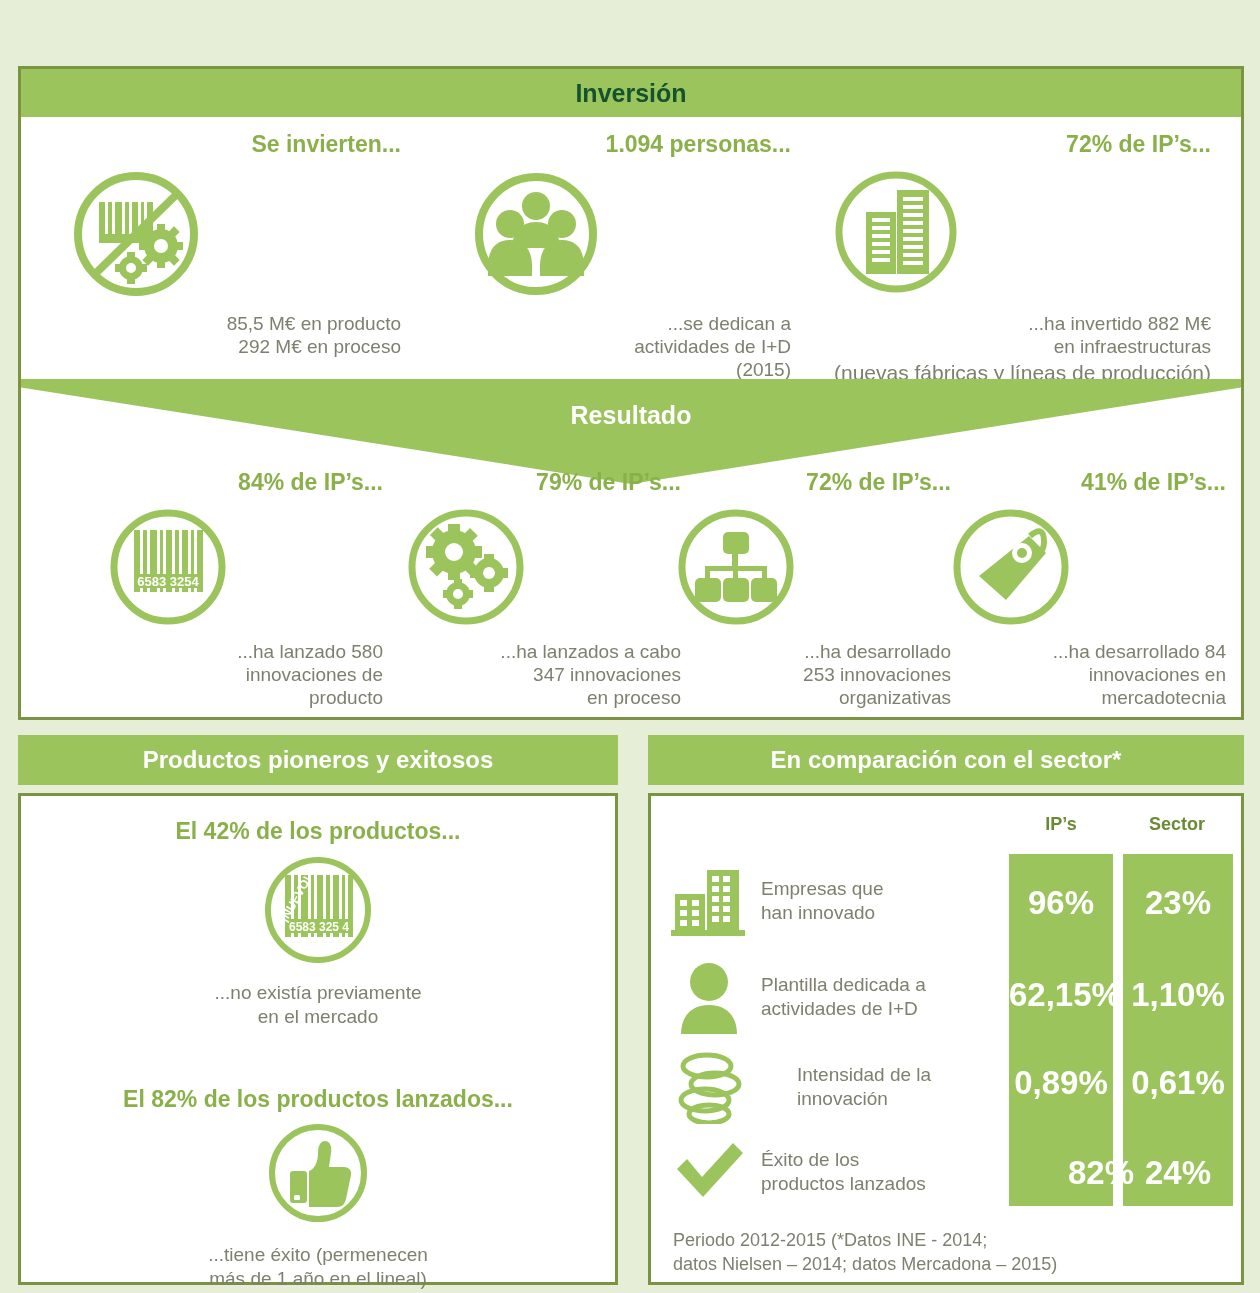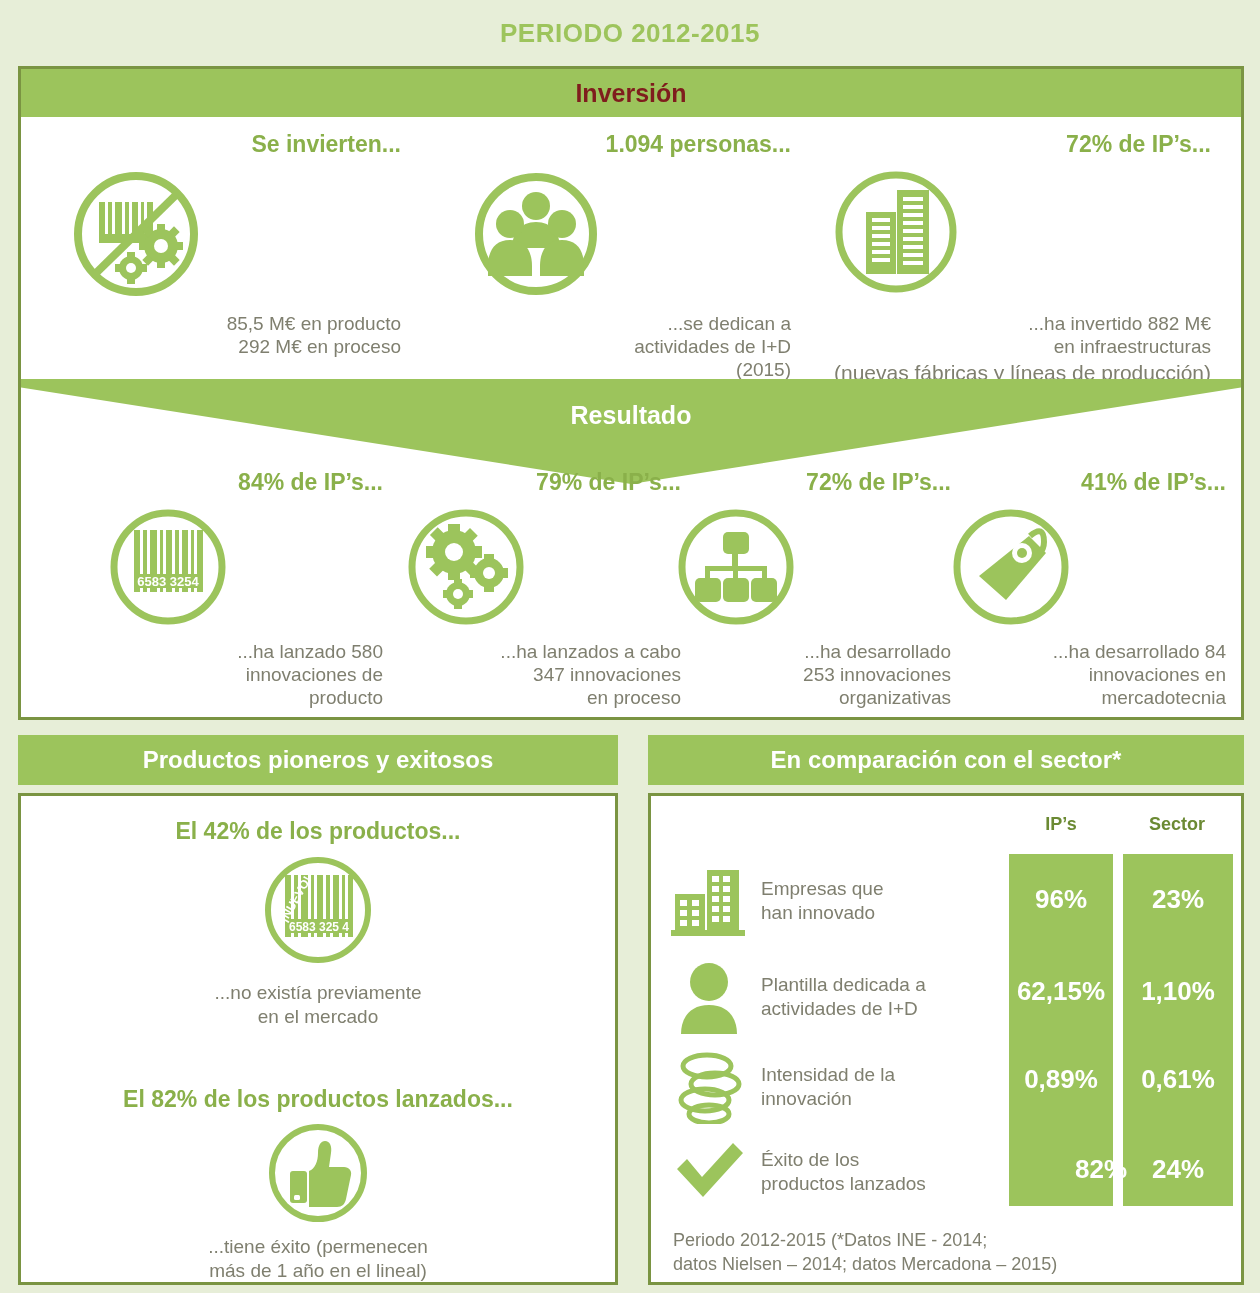--- a/index.html
+++ b/index.html
@@ -25,21 +25,21 @@
     font-size:26px;font-weight:bold;color:#9dc45c;letter-spacing:.5px;
   }
 
   
   .main-card{
     position:absolute;left:18px;top:66px;width:1226px;height:654px;
     background:#ffffff;border:3px solid #7a9442;box-sizing:border-box;
   }
   .bar-header{
     position:absolute;left:0;top:0;width:100%;height:48px;
-    background:#9cc45c;color:#7f1d1d;
+    background:#9cc45c;color:#14532d;
     font-size:25px;font-weight:bold;
     display:flex;align-items:center;justify-content:center;
     box-sizing:border-box;
   }
 
   
   .chevron-wrap{
     position:absolute;left:0;top:310px;width:100%;height:105px;
   }
   .chevron{
@@ -103,35 +103,32 @@
     font-size:19px;color:#7f7f6f;line-height:1.25;margin-left:12px;
   }
   .col-head{
     position:absolute;font-size:18px;font-weight:bold;color:#6b8a33;
     text-align:center;
   }
   .col-bar{
     position:absolute;background:#9cc45c;
   }
   .cval{
-    position:absolute;color:#ffffff;font-size:26px;font-weight:bold;
+    position:absolute;color:#ffffff;font-size:33px;font-weight:bold;
     text-align:center;
   }
   .note{
     position:absolute;font-size:18px;color:#7f7f6f;line-height:1.35;
   }
 </style>
 </head>
 <body>
 
 <div class="page">
 
-  <div class="title-band">
-    <div class="title">PERIODO 2012-2015</div>
-  </div>
 
   <div class="main-card">
 
     <div class="bar-header">Inversión</div>
 
     <div class="cell" style="left:40px;top:62px;width:340px;">
       <div class="head">Se invierten...</div>
       <div class="icon-circle">
         <svg width="150" height="140" viewBox="0 0 150 140">
           <circle cx="75" cy="70" r="58" fill="none" stroke="#9cc45c" stroke-width="8"></circle>
@@ -389,21 +386,21 @@
         <div style="text-align:center;margin-top:4px;">
           <svg width="112" height="112" viewBox="0 0 112 112" style="display:inline-block;">
             <circle cx="56" cy="56" r="46" fill="none" stroke="#9cc45c" stroke-width="6"></circle>
             <g fill="#9cc45c">
               <rect x="28" y="54" width="17" height="32" rx="3"></rect>
               <rect x="32" y="78" width="6" height="5" rx="1.5" fill="#ffffff"></rect>
               <path d="M47 54 c6 -2 9 -10 9 -18 c0 -8 3 -12 7 -12 c5 0 7 5 6 12 l-2 14 h15 c5 0 8 4 7 8 l-5 24 c-1 5 -4 8 -9 8 H47 z"></path>
             </g>
           </svg>
         </div>
-        <div class="psub" style="margin-top:2px;">
+        <div class="psub" style="margin-top:10px;">
           <div>...tiene éxito (permenecen</div>
           <div>más de 1 año en el lineal)</div>
         </div>
       </div>
 
     </div>
   </div>
 
   <div class="panel panel-right">
     <div class="pbar">En comparación con el sector*</div>
@@ -461,21 +458,21 @@
           </svg>
         </span>
         <span class="cmp-label">
           <div>Plantilla dedicada a</div>
           <div>actividades de I+D</div>
         </span>
       </div>
       <div class="cval" style="left:358px;top:180px;width:104px;">62,15%</div>
       <div class="cval" style="left:472px;top:180px;width:110px;">1,10%</div>
 
-      <div class="cmp-row" style="left:20px;top:248px;width:330px;height:86px;">
+      <div class="cmp-row" style="left:20px;top:248px;width:330px;height:86px;gap:36px;">
         <span>
           <svg width="78" height="74" viewBox="0 0 78 74">
             <g fill="none" stroke="#9cc45c" stroke-width="5">
               <ellipse cx="36" cy="16" rx="24" ry="11"></ellipse>
               <ellipse cx="44" cy="34" rx="24" ry="11"></ellipse>
               <ellipse cx="34" cy="50" rx="24" ry="11"></ellipse>
               <ellipse cx="38" cy="64" rx="20" ry="9"></ellipse>
             </g>
           </svg>
         </span>

